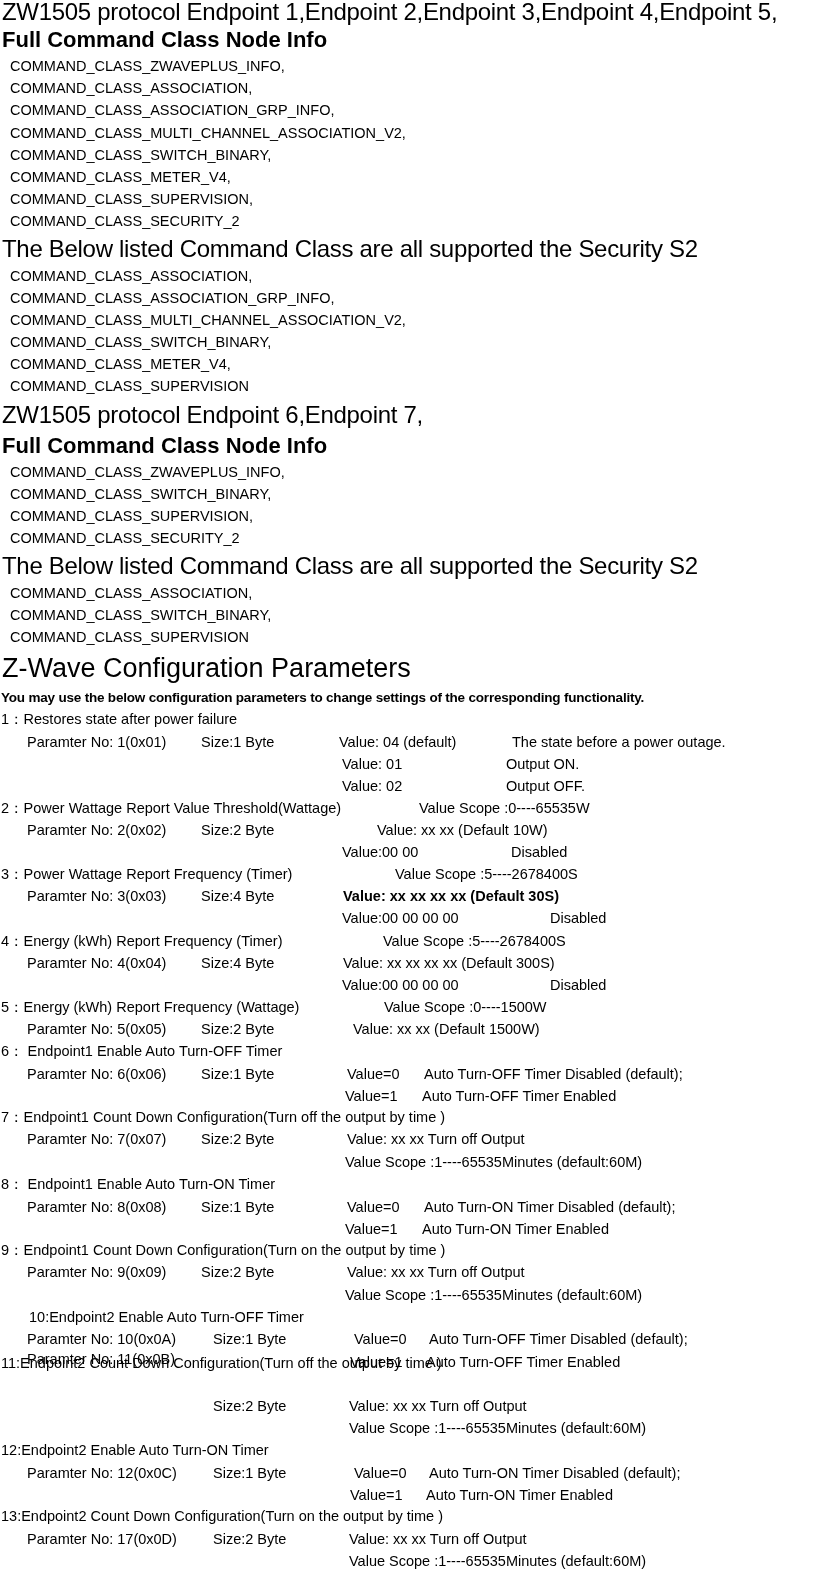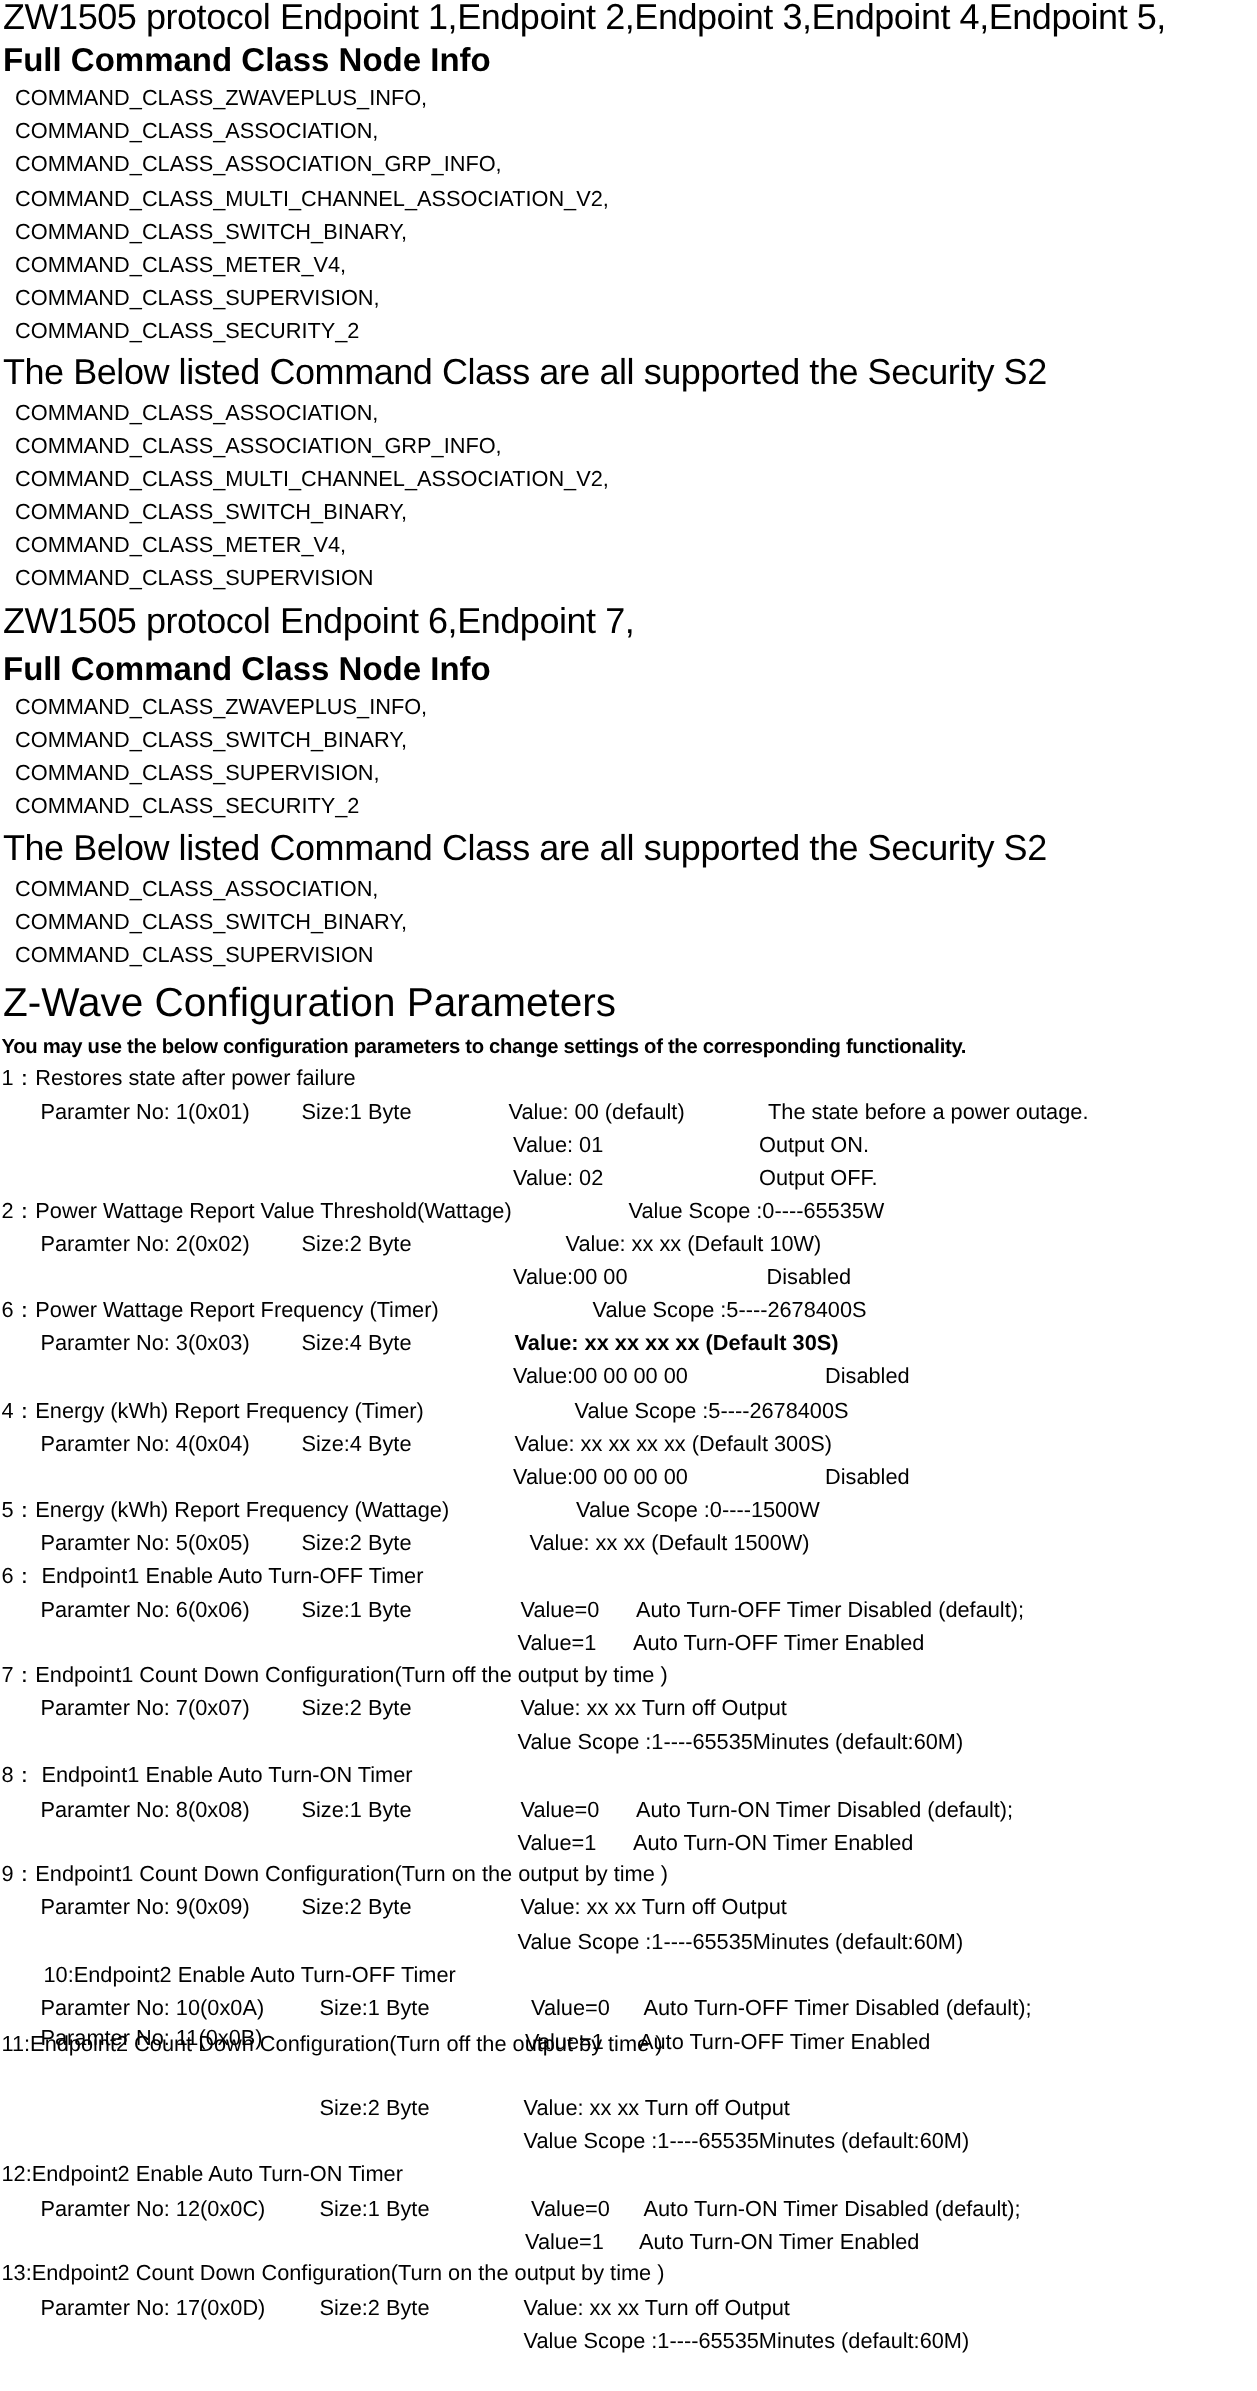--- a/index.html
+++ b/index.html
@@ -74,40 +74,40 @@
     <div class="cc" style="top:628px;">COMMAND_CLASS_SUPERVISION</div>
   </div>
 
   <div class="h-cfg" style="top:652px;">Z-Wave Configuration Parameters</div>
   <div class="intro" style="top:689px;">You may use the below configuration parameters to change settings of the corresponding functionality.</div>
 
   <div>
     <div class="t" style="left:1px;top:710px;">1：Restores state after power failure</div>
     <div class="t" style="left:27px;top:733px;">Paramter No: 1(0x01)</div>
     <div class="t" style="left:201px;top:733px;">Size:1 Byte</div>
-    <div class="t" style="left:339px;top:733px;">Value: 00  (default)</div>
+    <div class="t" style="left:339px;top:733px;">Value: 04  (default)</div>
     <div class="t" style="left:512px;top:733px;">The state before a power outage.</div>
     <div class="t" style="left:342px;top:755px;">Value: 01</div>
     <div class="t" style="left:506px;top:755px;">Output ON.</div>
     <div class="t" style="left:342px;top:777px;">Value: 02</div>
     <div class="t" style="left:506px;top:777px;">Output OFF.</div>
   </div>
 
   <div>
     <div class="t" style="left:1px;top:799px;">2：Power Wattage Report Value Threshold(Wattage)</div>
     <div class="t" style="left:419px;top:799px;">Value Scope :0----65535W</div>
     <div class="t" style="left:27px;top:821px;">Paramter No: 2(0x02)</div>
     <div class="t" style="left:201px;top:821px;">Size:2 Byte</div>
     <div class="t" style="left:343px;top:821px;margin-left:34px;">Value: xx xx (Default  10W)</div>
     <div class="t" style="left:342px;top:843px;">Value:00 00</div>
     <div class="t" style="left:511px;top:843px;">Disabled</div>
   </div>
 
   <div>
-    <div class="t" style="left:1px;top:865px;">6：Power Wattage Report Frequency (Timer)</div>
+    <div class="t" style="left:1px;top:865px;">3：Power Wattage Report Frequency (Timer)</div>
     <div class="t" style="left:395px;top:865px;">Value Scope :5----2678400S</div>
     <div class="t" style="left:27px;top:887px;">Paramter No: 3(0x03)</div>
     <div class="t" style="left:201px;top:887px;">Size:4 Byte</div>
     <div class="t" style="left:343px;top:887px;font-weight:bold;">Value: xx xx xx xx (Default  30S)</div>
     <div class="t" style="left:342px;top:909px;">Value:00 00 00 00</div>
     <div class="t" style="left:550px;top:909px;">Disabled</div>
   </div>
 
   <div>
     <div class="t" style="left:1px;top:932px;">4：Energy (kWh) Report Frequency (Timer)</div>

